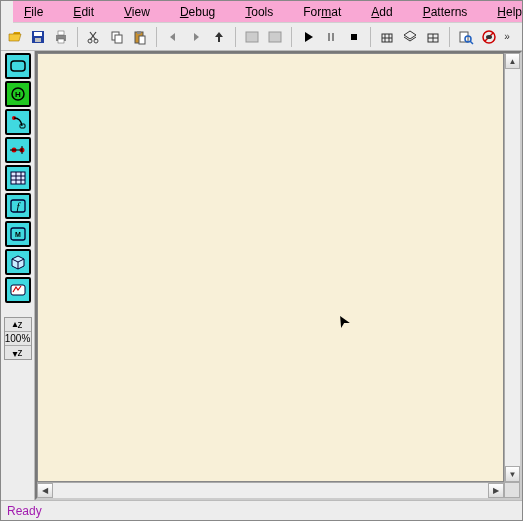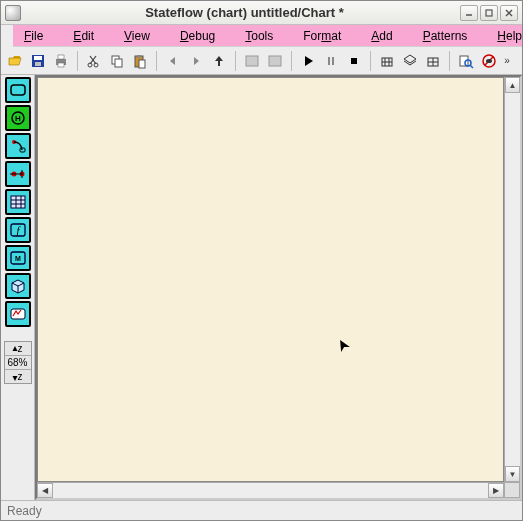--- a/index.html
+++ b/index.html
@@ -193,57 +193,35 @@
   .hscroll .sb-track{flex:1;background:#eee;}
   .corner{width:16px;height:16px;background:#e0e0e0;border:1px solid #aaa;}
   .statusbar {
     height:20px;
     background:#ededed;
     border-top:1px solid #bbb;
     display:flex;
     align-items:center;
     padding:0 6px;
     font-size:12px;
-    color:#737373;
+    color:#a21caf;
   }
   .cursor-arrow {
     position:absolute;
     left: 298px; top: 258px;
     font-size:16px;
     color:#000;
     pointer-events:none;
   }
 </style>
 </head>
 <body>
 
 <div class="window">
 
-  <div class="titlebar">
-    <div class="app-icon"></div>
-    <div class="title">Stateflow (chart) untitled/Chart *</div>
-    <div class="window-controls">
-      <div class="wc-btn">
-          <svg width="10" height="10">
-            <line x1="2" y1="7" x2="8" y2="7" stroke="#555" stroke-width="1.5"></line>
-          </svg>
-        </div>
-      <div class="wc-btn">
-          <svg width="10" height="10">
-            <rect x="2" y="2" width="6" height="6" fill="none" stroke="#555" stroke-width="1.2"></rect>
-          </svg>
-        </div>
-      <div class="wc-btn">
-          <svg width="10" height="10">
-            <line x1="2" y1="2" x2="8" y2="8" stroke="#555" stroke-width="1.5"></line>
-            <line x1="8" y1="2" x2="2" y2="8" stroke="#555" stroke-width="1.5"></line>
-          </svg>
-        </div>
-    </div>
-  </div>
 
   <div class="menubar" id="menubar">
       <div class="menu-item"><span class="ul">F</span>ile</div>
       <div class="menu-item"><span class="ul">E</span>dit</div>
       <div class="menu-item"><span class="ul">V</span>iew</div>
       <div class="menu-item"><span class="ul">D</span>ebug</div>
       <div class="menu-item"><span class="ul">T</span>ools</div>
       <div class="menu-item">For<span class="ul">m</span>at</div>
       <div class="menu-item"><span class="ul">A</span>dd</div>
       <div class="menu-item"><span class="ul">P</span>atterns</div>
@@ -435,21 +413,21 @@
         </div>
       <div class="side-btn">
           <svg width="18" height="18">
             <rect x="2" y="4" width="14" height="10" rx="2" fill="#fff" stroke="#003"></rect>
             <path d="M4 11l3-5 2 3 3-4" fill="none" stroke="#c00" stroke-width="1.2"></path>
           </svg>
         </div>
 
       <div class="zoom-widget">
         <div class="zrow"><span style="position:relative;top:-1px">▴</span><span>z</span></div>
-        <div class="zrow">68%</div>
+        <div class="zrow">100%</div>
         <div class="zrow"><span style="position:relative;top:1px">▾</span><span>z</span></div>
       </div>
     </div>
 
     <div class="canvas-area">
       <div class="canvas-row">
         <div class="canvas">
           <div class="cursor-arrow" style="transform: rotate(240deg);">➤</div>
         </div>
         <div class="vscroll">

